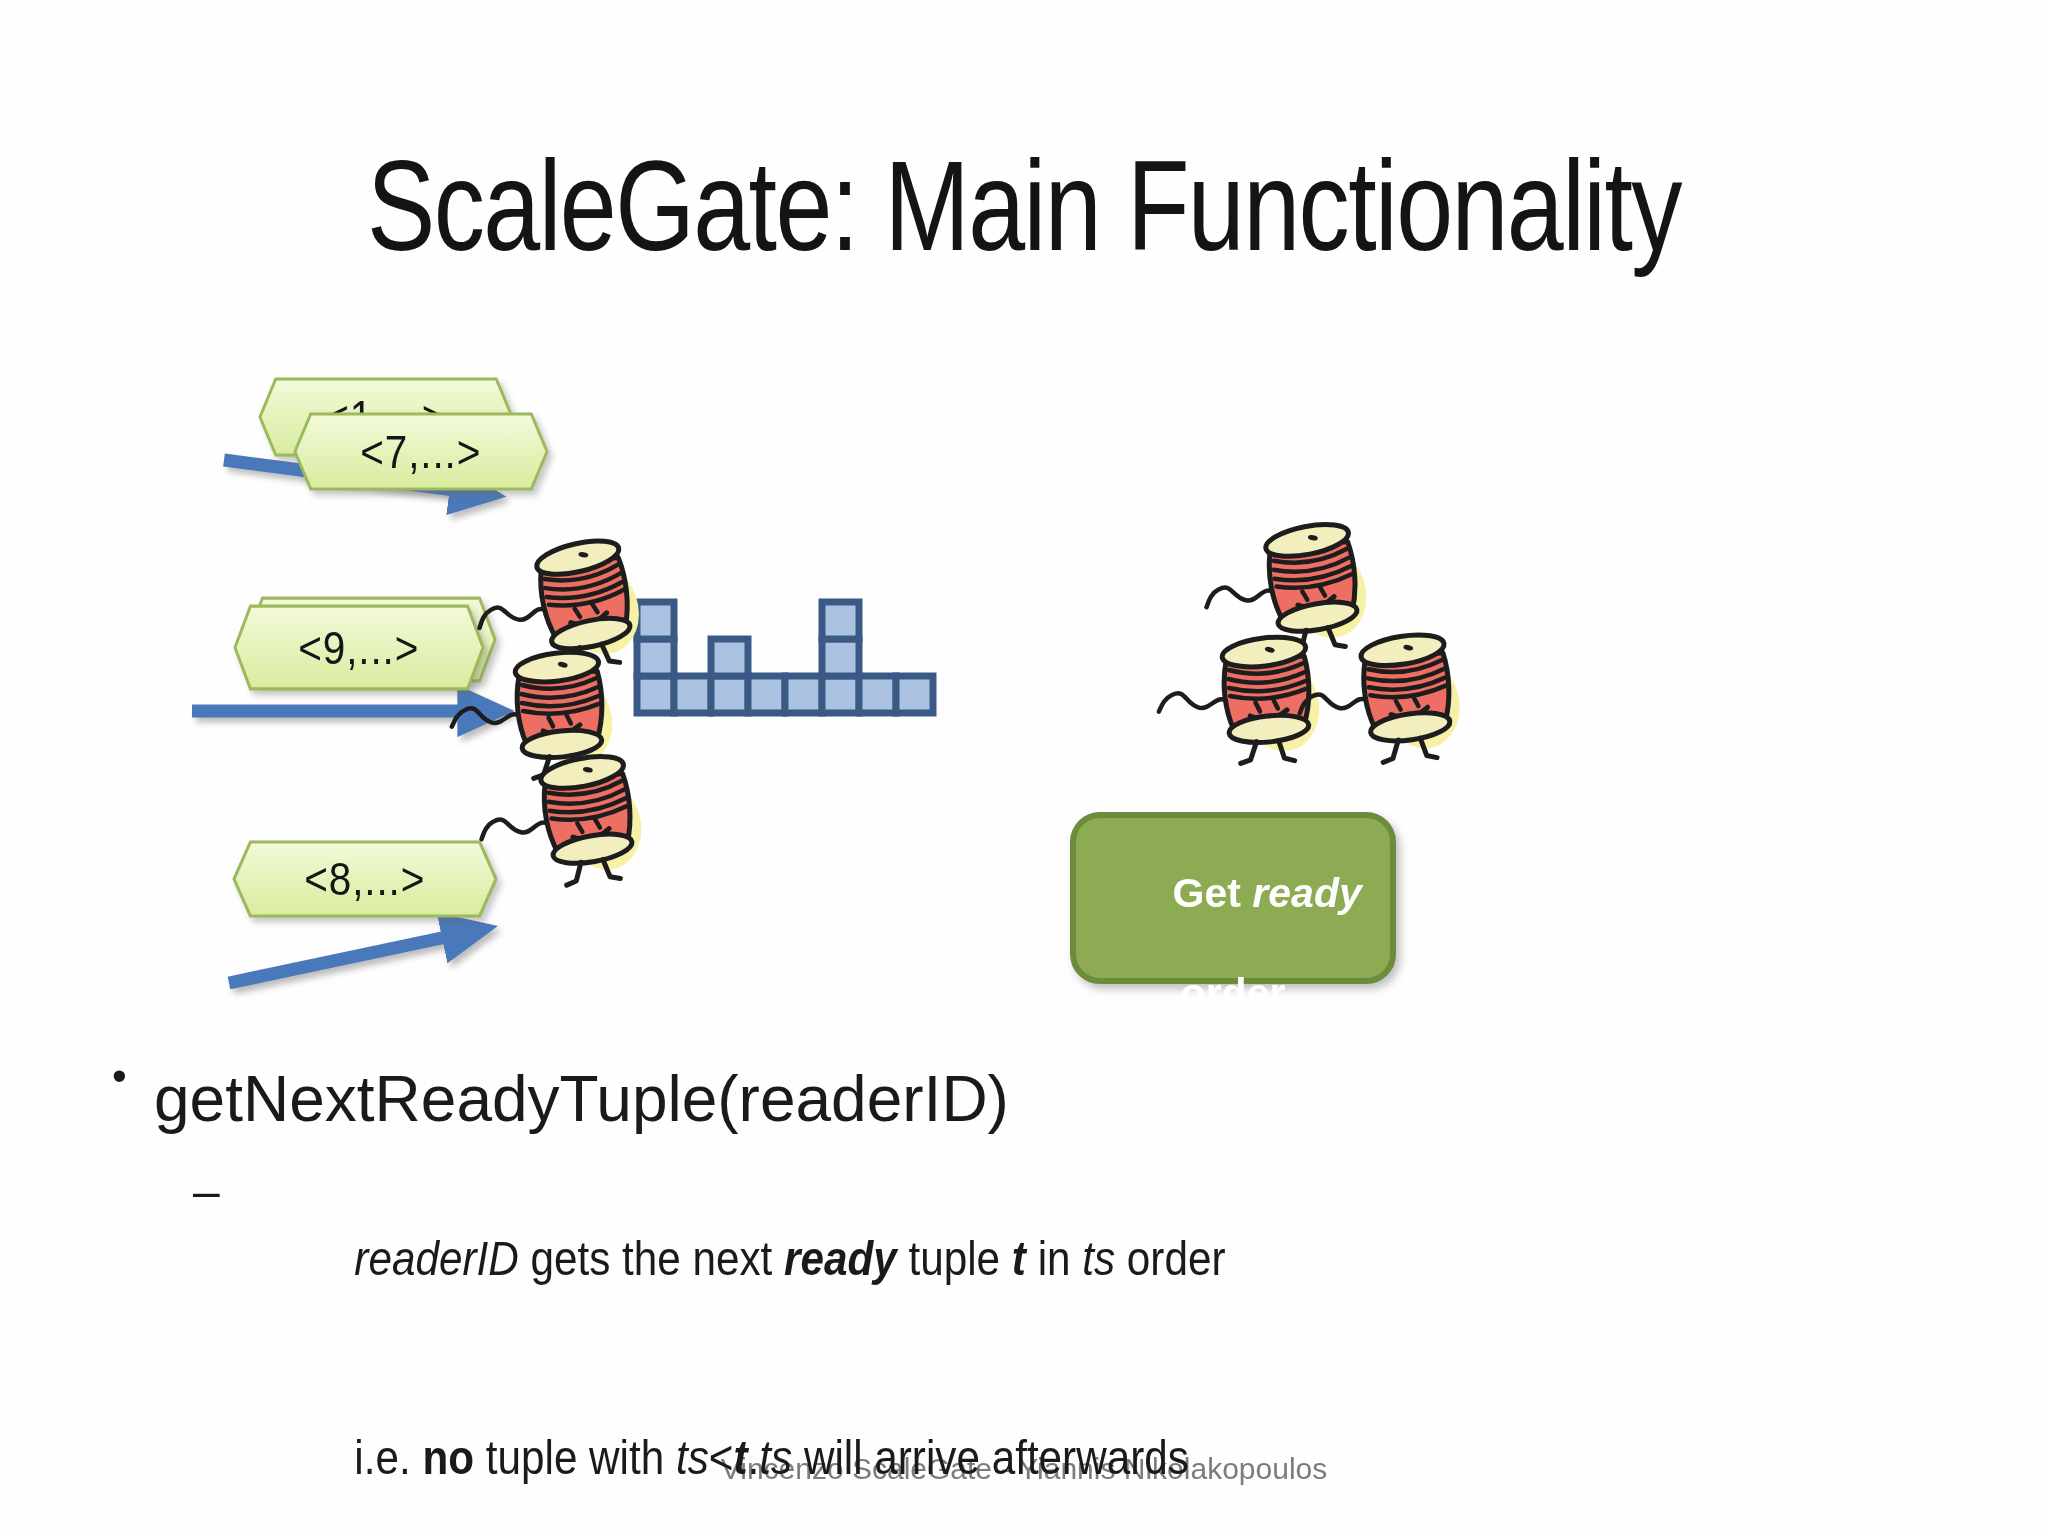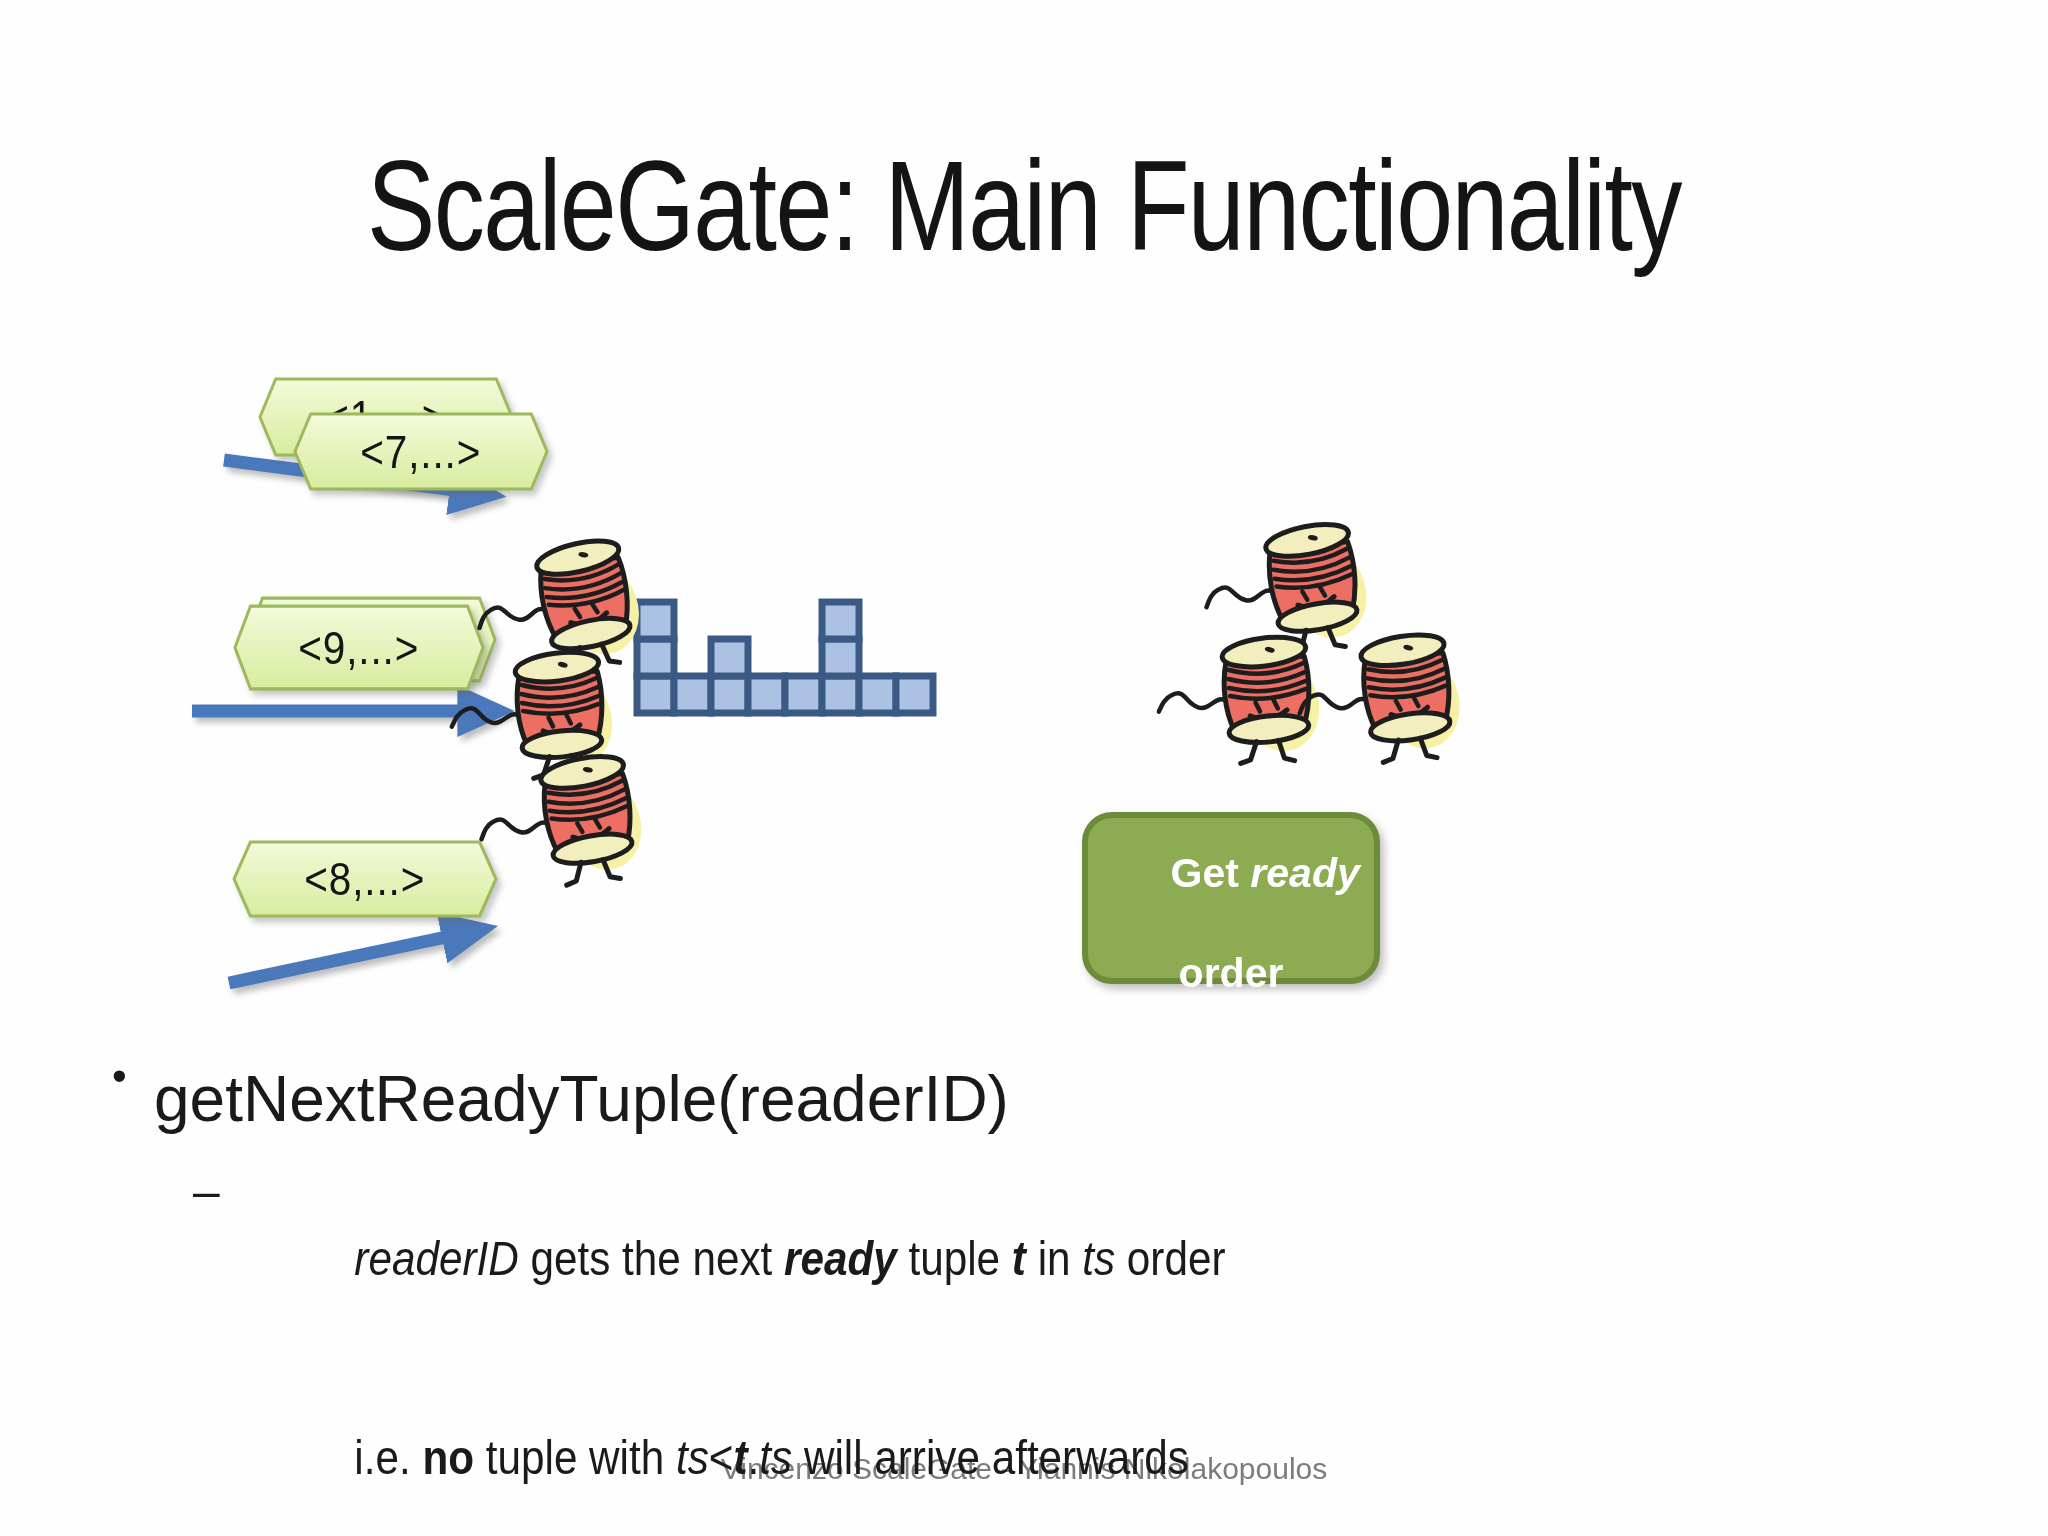--- a/index.html
+++ b/index.html
@@ -36,28 +36,28 @@
   #hex1{left:258px;top:377px;width:256px;height:80px;}
   #hex7{left:293px;top:412px;width:256px;height:79px;}
   #hex9b{left:245px;top:596px;width:252px;height:87px;}
   #hex9{left:233px;top:604px;width:252px;height:87px;}
   #hex8{left:232px;top:840px;width:266px;height:78px;}
   .hex-poly{fill:url(#hexGrad);stroke:var(--tuple-border,#9cb95c);stroke-width:3;}
   
   #histogram{position:absolute;left:632px;top:597px;z-index:2;}
   
   #ready-btn{
-    position:absolute;left:1070px;top:812px;width:298px;height:172px;z-index:2;
+    position:absolute;left:1070px;top:812px;width:326px;height:172px;z-index:2;
     box-sizing:border-box;
     background:var(--button-fill,#8cab52);
     border:6px solid var(--button-border,#6d8c3b);
     border-radius:30px;
     box-shadow:4px 5px 8px rgba(0,0,0,.25);
-    display:flex;flex-direction:column;align-items:center;justify-content:center;
-    color:var(--button-text,#fff);font-weight:700;font-size:41px;line-height:1.22;margin-left:12px;
+    display:flex;flex-direction:column;align-items:center;justify-content:flex-start;
+    color:var(--button-text,#fff);font-weight:700;font-size:41px;line-height:1.22;
   }
   .btn-line{white-space:pre;}
   
   #bullets{position:absolute;left:112px;top:1044px;width:1840px;z-index:4;}
   .row{display:flex;align-items:flex-start;}
   .row.main{margin-bottom:22px;}
   .glyph{width:42px;font-size:42px;line-height:1.5;flex:none;}
   .main-txt{font-size:64px;line-height:1.22;white-space:nowrap;margin-top:16px;}
   .row.sub{margin-left:81px;margin-top:0;}
   .dash{width:44px;font-size:48px;line-height:1.32;flex:none;}

